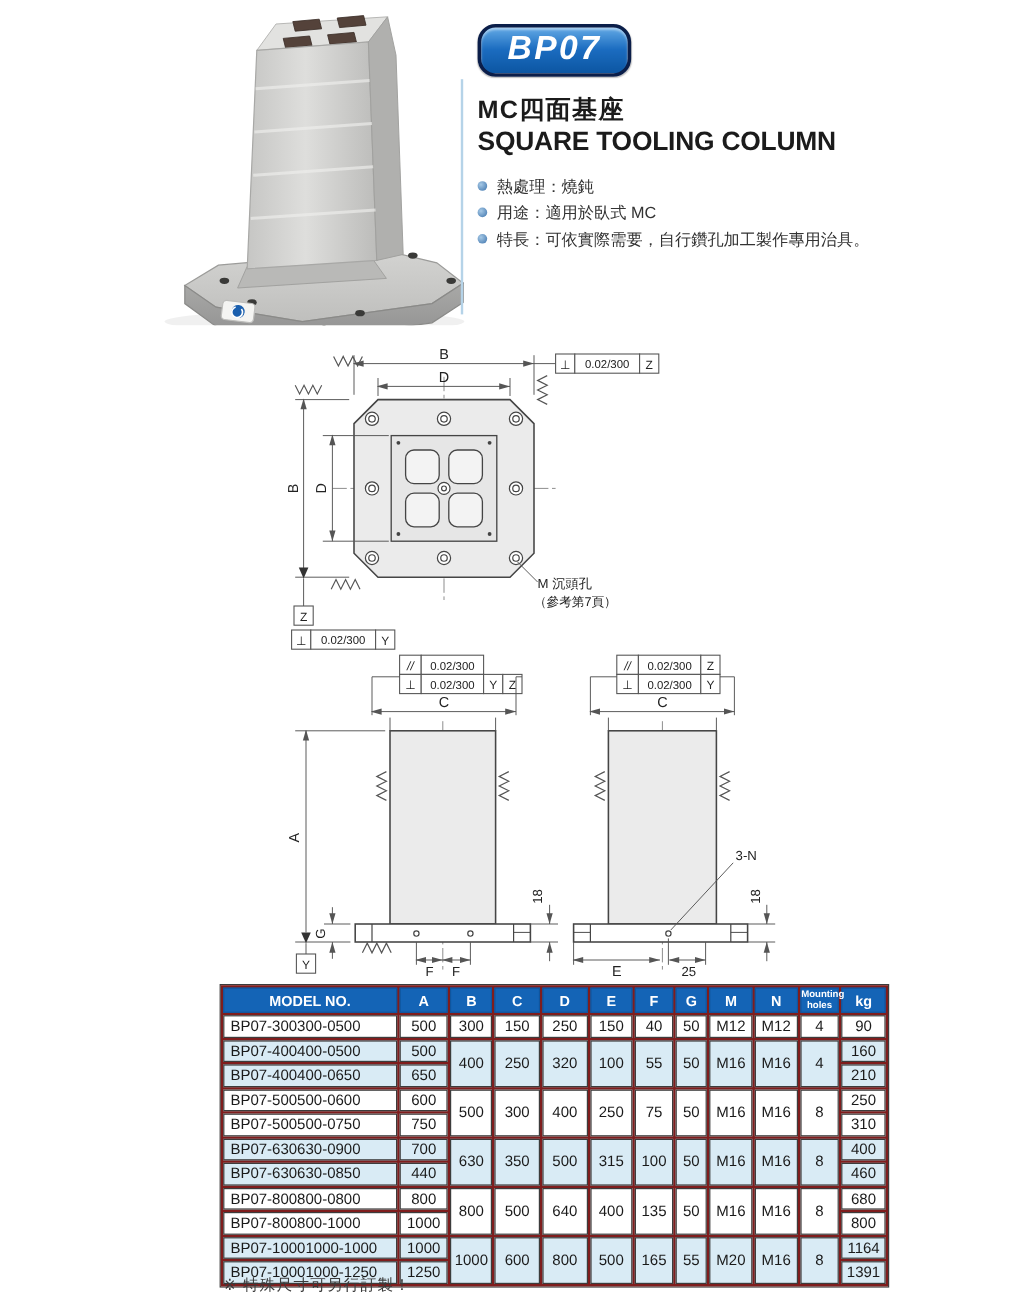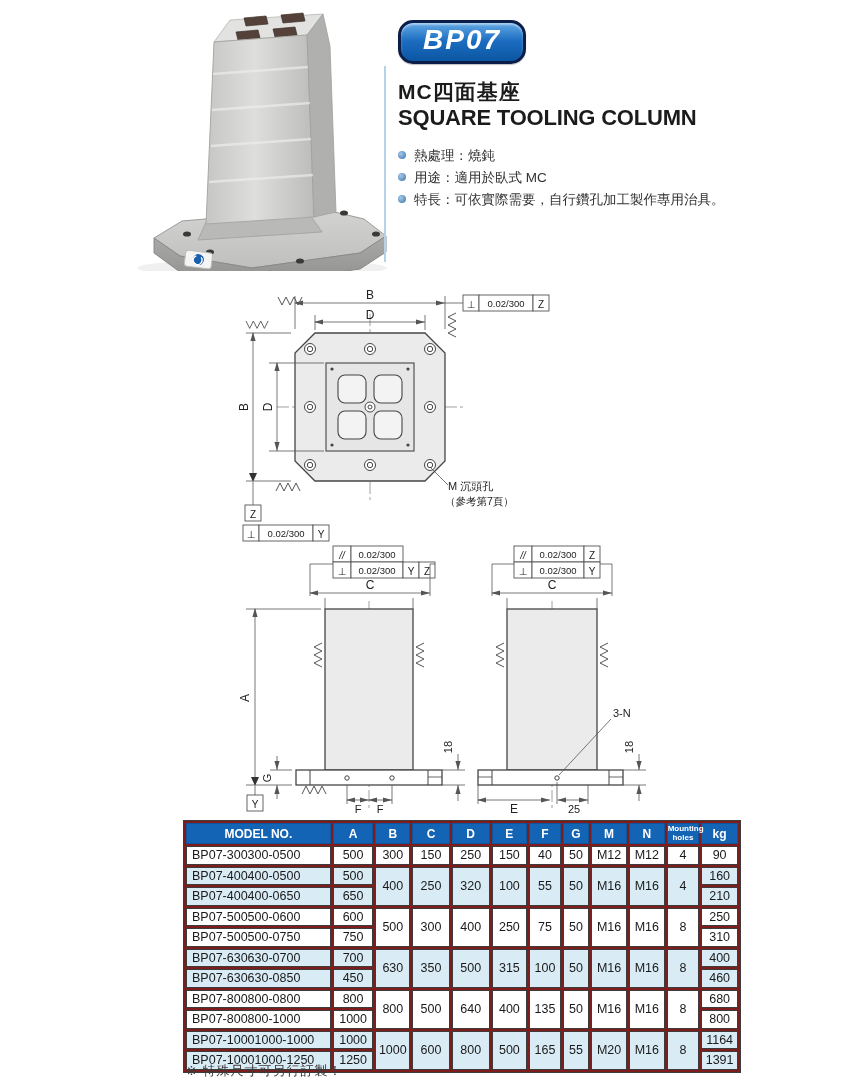--- a/index.html
+++ b/index.html
@@ -418,36 +418,36 @@
         <td rowspan="2">M16</td>
         <td rowspan="2">8</td>
         <td>250</td>
       </tr>
       <tr class="wt">
         <td class="model">BP07-500500-0750</td>
         <td>750</td>
         <td>310</td>
       </tr>
       <tr class="lt">
-        <td class="model">BP07-630630-0700</td>
+        <td class="model">BP07-630630-0900</td>
         <td>700</td>
         <td rowspan="2">630</td>
         <td rowspan="2">350</td>
         <td rowspan="2">500</td>
         <td rowspan="2">315</td>
         <td rowspan="2">100</td>
         <td rowspan="2">50</td>
         <td rowspan="2">M16</td>
         <td rowspan="2">M16</td>
         <td rowspan="2">8</td>
         <td>400</td>
       </tr>
       <tr class="lt">
         <td class="model">BP07-630630-0850</td>
-        <td>450</td>
+        <td>440</td>
         <td>460</td>
       </tr>
       <tr class="wt">
         <td class="model">BP07-800800-0800</td>
         <td>800</td>
         <td rowspan="2">800</td>
         <td rowspan="2">500</td>
         <td rowspan="2">640</td>
         <td rowspan="2">400</td>
         <td rowspan="2">135</td>

